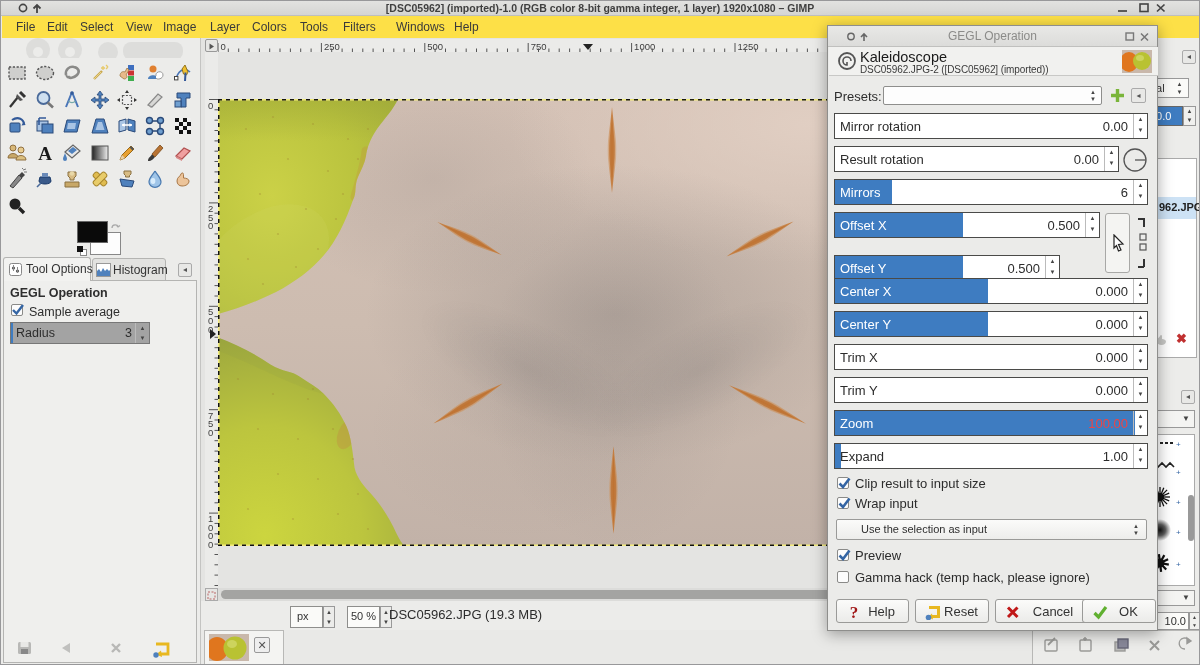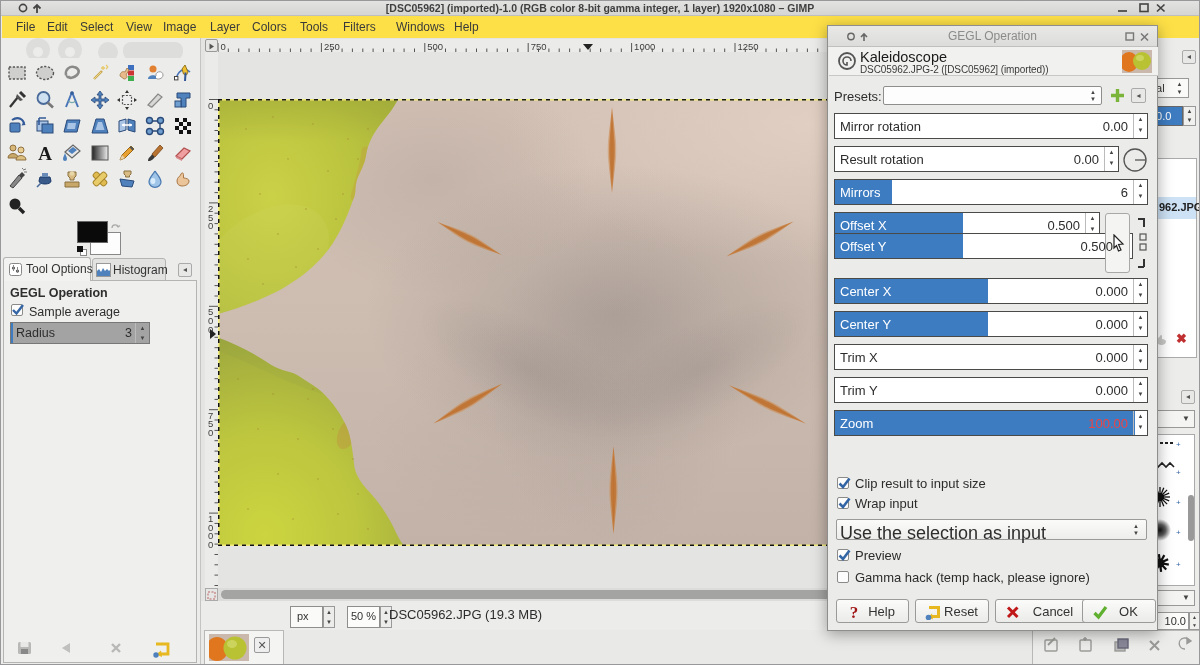--- a/index.html
+++ b/index.html
@@ -768,21 +768,21 @@
       <div class="abs lbl" style="color:#fff;z-index:2">Mirrors</div>
       <div class="abs val" style="color:#2c2c2c;z-index:2">6</div>
       <div class="spincol">▲<br>▼</div>
     </div>
 <div class="abs srow" style="top:186px;width:266px">
       <div class="abs bluefill" style="width:128px"></div>
       <div class="abs lbl" style="color:#fff;z-index:2">Offset X</div>
       <div class="abs val" style="color:#2c2c2c;z-index:2">0.500</div>
       <div class="spincol">▲<br>▼</div>
     </div>
-<div class="abs srow" style="top:207px;width:299px">
+<div class="abs srow" style="top:229px;width:226px">
       <div class="abs bluefill" style="width:128px"></div>
       <div class="abs lbl" style="color:#fff;z-index:2">Offset Y</div>
       <div class="abs val" style="color:#2c2c2c;z-index:2">0.500</div>
       <div class="spincol">▲<br>▼</div>
     </div>
 <div class="abs" style="left:277px;top:187px;width:25px;height:60px;background:#f4f4f2;border:1px solid #a8a8a6;border-radius:3px">
       <svg class="abs" style="left:6px;top:20px" width="13" height="18">
         <path d="M2 1 L11 10 L6.5 10.5 L9 16 L6.5 17 L4.5 11.5 L2 14 Z" fill="#fff" stroke="#222" stroke-width="1.2"></path>
       </svg>
     </div>
@@ -811,32 +811,38 @@
     </div>
 <div class="abs srow" style="top:351px;width:314px">
       <div class="abs lbl" style="color:#2c2c2c;z-index:2">Trim Y</div>
       <div class="abs val" style="color:#2c2c2c;z-index:2">0.000</div>
       <div class="spincol">▲<br>▼</div>
     </div>
 <div class="abs srow" style="top:384px;width:314px">
       <div class="abs bluefill" style="width:300px"></div>
       <div class="abs lbl" style="color:#fff;z-index:2">Zoom</div>
       <div class="abs val" style="color:#ef4444;z-index:2">100.00</div>
+      <div class="spincol">▲<br>▼</div>
+    </div>
+<div class="abs srow" style="top:417px;width:314px">
+      <div class="abs bluefill" style="width:6px"></div>
+      <div class="abs lbl" style="color:#2c2c2c;z-index:2">Expand</div>
+      <div class="abs val" style="color:#2c2c2c;z-index:2">1.00</div>
       <div class="spincol">▲<br>▼</div>
     </div>
 <div class="abs chk" style="left:9px;top:451px"><svg width="15" height="15" style="margin:-2px 0 0 -1px">
         <path d="M2.5 7.5 L6 11 L12.5 2.5" fill="none" stroke="#3465a4" stroke-width="2.6"></path>
       </svg></div>
     <div class="abs chklbl" style="left:27px;top:450px">Clip result to input size</div>
 <div class="abs chk" style="left:9px;top:471px"><svg width="15" height="15" style="margin:-2px 0 0 -1px">
         <path d="M2.5 7.5 L6 11 L12.5 2.5" fill="none" stroke="#3465a4" stroke-width="2.6"></path>
       </svg></div>
     <div class="abs chklbl" style="left:27px;top:470px">Wrap input</div>
 <div class="abs" style="left:8px;top:493px;width:311px;height:21px;background:linear-gradient(#fbfbfa,#ededeb);border:1px solid #9a9a98;border-radius:2px">
-      <div class="abs" style="left:3px;top:3px;font-size:18px">Use the selection as input</div>
+      <div class="abs" style="left:24px;top:3px;font-size:11px">Use the selection as input</div>
       <span class="abs" style="right:7px;top:3px;font-size:6px;line-height:7px;color:#444">▲<br>▼</span>
     </div>
 <div class="abs chk" style="left:9px;top:523px"><svg width="15" height="15" style="margin:-2px 0 0 -1px">
         <path d="M2.5 7.5 L6 11 L12.5 2.5" fill="none" stroke="#3465a4" stroke-width="2.6"></path>
       </svg></div>
     <div class="abs chklbl" style="left:27px;top:522px">Preview</div>
 <div class="abs chk" style="left:9px;top:545px"></div>
     <div class="abs chklbl" style="left:27px;top:544px">Gamma hack (temp hack, please ignore)</div>
 <div class="abs btn" style="left:8px;top:573px;width:73px"><svg class="abs" style="left:9px;top:4px" width="16" height="16">
         <text x="8" y="14" text-anchor="middle" font-size="17" font-weight="bold" fill="#a01616" font-family="Liberation Serif">?</text>

